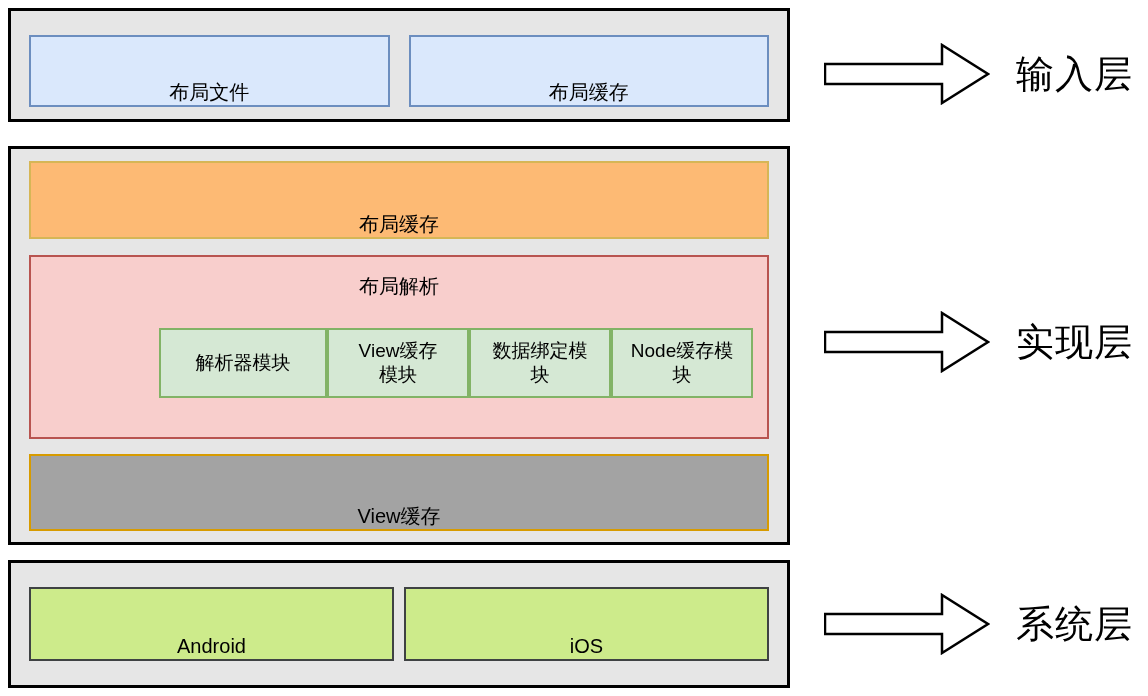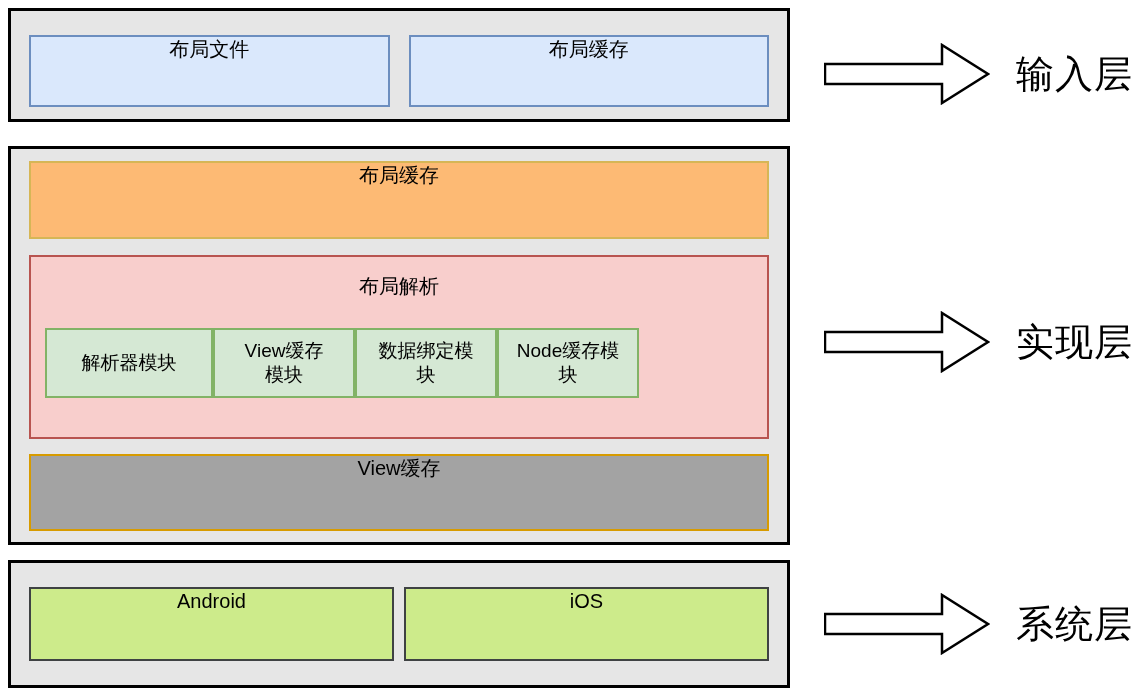--- a/index.html
+++ b/index.html
@@ -23,21 +23,21 @@
     border: 3px solid #000000;
     box-sizing: content-box;
   }
   .section-input  { top: 8px;   height: 114px; display: flex; gap: 19px; padding: 24px 18px; box-sizing: border-box; width: 782px; }
   .section-impl   { top: 146px; height: 399px; display: flex; flex-direction: column; padding: 12px 18px 0; box-sizing: border-box; width: 782px; }
   .section-system { top: 560px; height: 128px; display: flex; gap: 10px; padding: 24px 18px; box-sizing: border-box; width: 782px; }
 
   
   .box {
     display: flex;
-    align-items: flex-start;
+    align-items: flex-end;
     justify-content: center;
     text-align: center;
     font-size: 20px;
     line-height: 1.25;
     box-sizing: border-box;
   }
 
   .box-blue   { background: #dae8fc; border: 2px solid #6c8ebf; flex: 1; height: 72px; }
   .box-lime   { background: #cdeb8b; border: 2px solid #3f4243; flex: 1; height: 74px; }
 
@@ -56,21 +56,21 @@
     padding: 16px 14px 0;
     box-sizing: border-box;
   }
   .panel-red-title {
     text-align: center;
     font-size: 20px;
     line-height: 1.3;
   }
   .modules-row {
     display: flex;
-    justify-content: flex-start;
+    justify-content: flex-end;
     margin-top: 29px;
   }
   .box-green {
     background: #d5e8d4; border: 2px solid #82b366;
     height: 70px;
     font-size: 19px;
     display: flex; align-items: center; justify-content: center;
     text-align: center;
     white-space: pre-line;
     line-height: 1.25;

